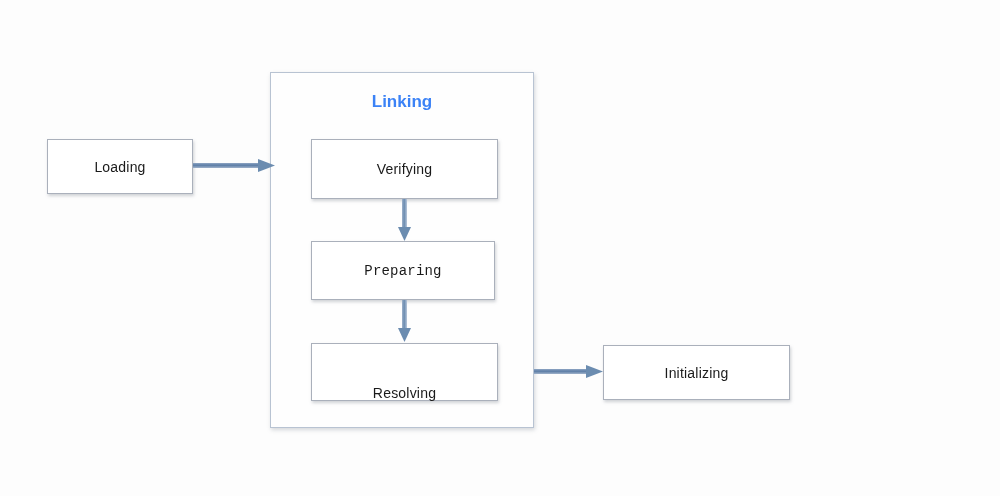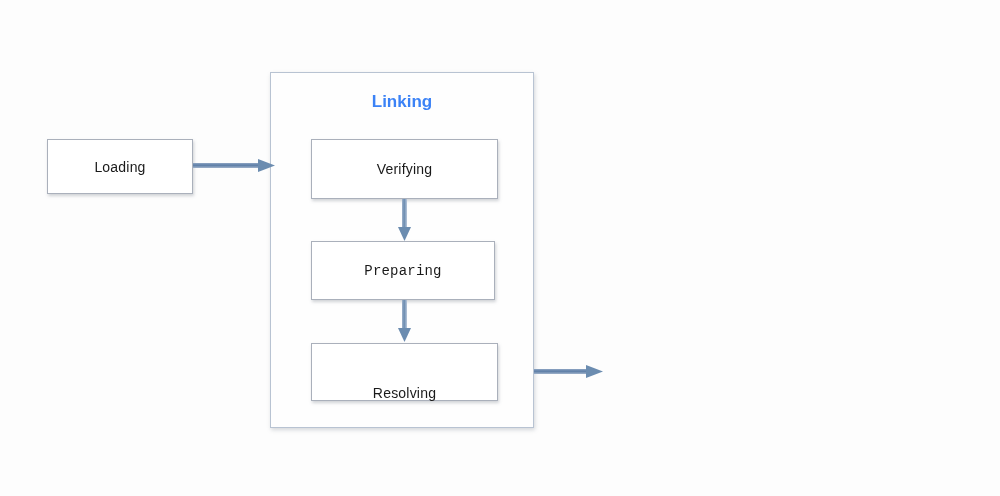--- a/index.html
+++ b/index.html
@@ -95,20 +95,23 @@
   </div>
 
   <div class="node" id="box-preparing">
     <span class="label">Preparing</span>
   </div>
 
   <div class="node" id="box-resolving">
     <span class="label">Resolving</span>
   </div>
 
+  <div class="node" id="box-initializing">
+    <span class="label">Initializing</span>
+  </div>
 
   <svg id="arrows" viewBox="0 0 1000 496" width="1000" height="496">
     <defs>
       <linearGradient id="shaftH" x1="0" y1="0" x2="0" y2="1">
         <stop offset="0%" stop-color="#8fa6c4"></stop>
         <stop offset="45%" stop-color="#5c7da6"></stop>
         <stop offset="100%" stop-color="#9fb2cb"></stop>
       </linearGradient>
       <linearGradient id="shaftV" x1="0" y1="0" x2="1" y2="0">
         <stop offset="0%" stop-color="#9fb2cb"></stop>

